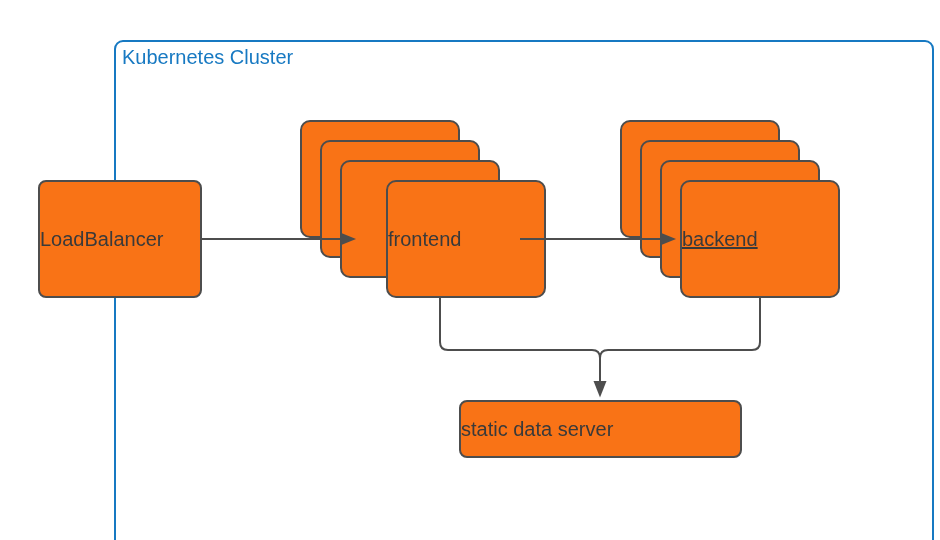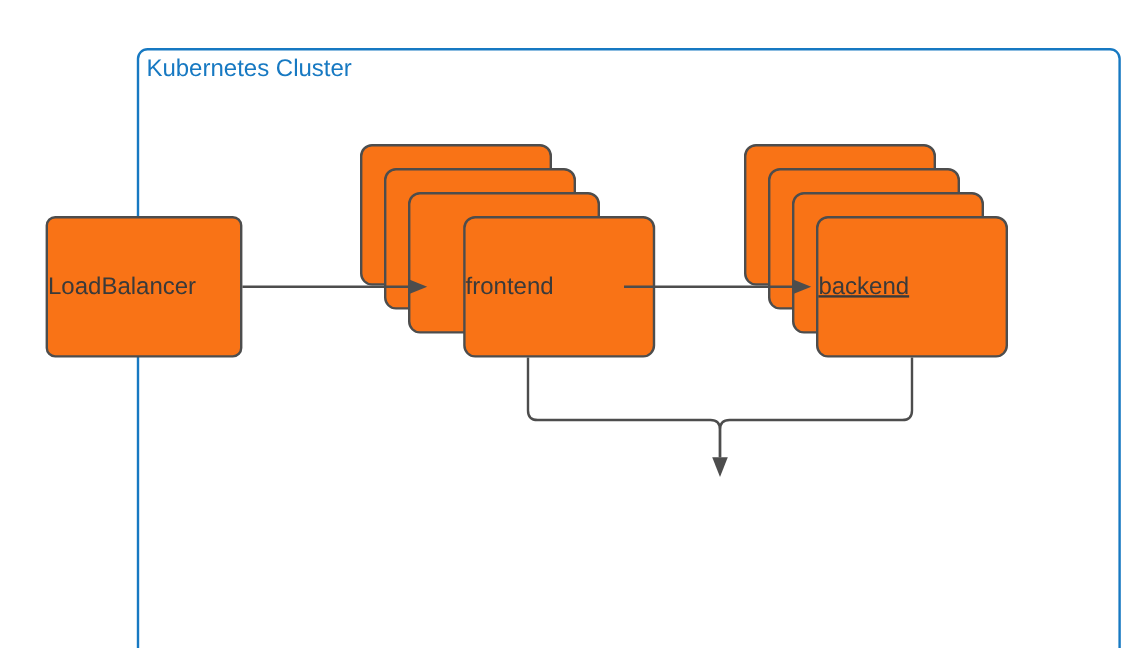--- a/index.html
+++ b/index.html
@@ -89,20 +89,23 @@
 
   <div>
     <div class="node stackbox be-1"></div>
     <div class="node stackbox be-2"></div>
     <div class="node stackbox be-3"></div>
     <div class="node stackbox be-4">
       <span>backend</span>
     </div>
   </div>
 
+  <div class="node sds">
+    <span>static data server</span>
+  </div>
 
   <svg class="edges" viewBox="0 0 940 540" xmlns="http://www.w3.org/2000/svg">
     <g stroke="#4d4d4d" stroke-width="2" fill="none">
       <path d="M 202 239 L 341 239"></path>
       <path d="M 520 239 L 661 239"></path>
       <path d="M 440 298 L 440 342 Q 440 350 448 350 L 592 350 Q 600 350 600 358 L 600 381"></path>
       <path d="M 760 298 L 760 342 Q 760 350 752 350 L 608 350 Q 600 350 600 358 L 600 381"></path>
     </g>
     <g fill="#4d4d4d" stroke="none">
       <polygon points="356,239 340,232.5 340,245.5"></polygon>

